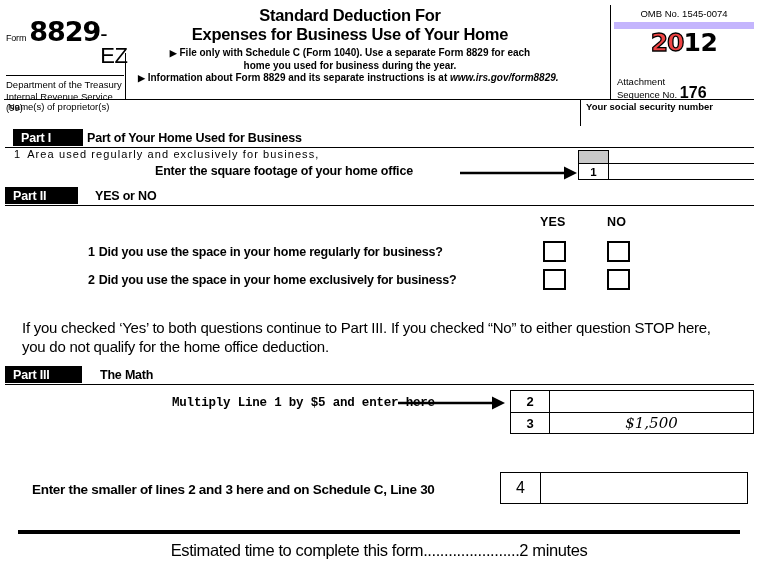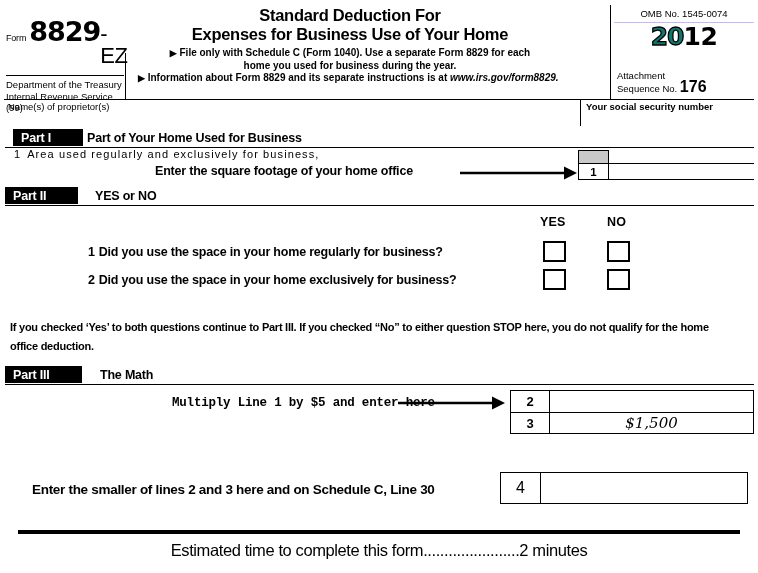--- a/index.html
+++ b/index.html
@@ -90,29 +90,29 @@
   .arrowglyph { font-size: 9px; }
   .ital { font-style: italic; }
 
   .hdr-right {
     left: 614px; top: 8px; width: 140px;
   }
   .omb {
     font-size: 9.5px;
     text-align: center;
     padding-bottom: 3px;
-    border-bottom: 1px solid #c4b5fd;
+    border-bottom: 7px solid #c4b5fd;
   }
   .yearbox { text-align: center; padding-top: 1px; }
   .yr-hollow {
     font-family: "DejaVu Sans", sans-serif;
     font-size: 25px;
     font-weight: bold;
     letter-spacing: -1px;
-    color: #0f766e;
+    color: #ef4444;
     -webkit-text-stroke: 1.3px #000;
     line-height: 26px;
     vertical-align: middle;
   }
   .yr-solid {
     font-family: "DejaVu Sans", sans-serif;
     font-size: 25px;
     font-weight: bold;
     letter-spacing: -0.5px;
     line-height: 26px;
@@ -233,24 +233,24 @@
   }
   .q-text .qn { margin-right: 4px; }
   .cbox {
     width: 23px; height: 21px;
     border: 2px solid #000;
     box-sizing: border-box;
     background: #fff;
   }
 
   .para {
-    left: 10px; top: 318px;
+    left: 22px; top: 318px;
     width: 706px;
-    font-size: 11px;
-    font-weight: bold;
+    font-size: 15px;
+    font-weight: normal;
     letter-spacing: -0.25px;
     line-height: 19px;
   }
 
   
   .line2lbl {
     left: 172px; top: 396px;
     font-size: 12.5px;
     font-weight: bold;
     letter-spacing: -0.2px;

